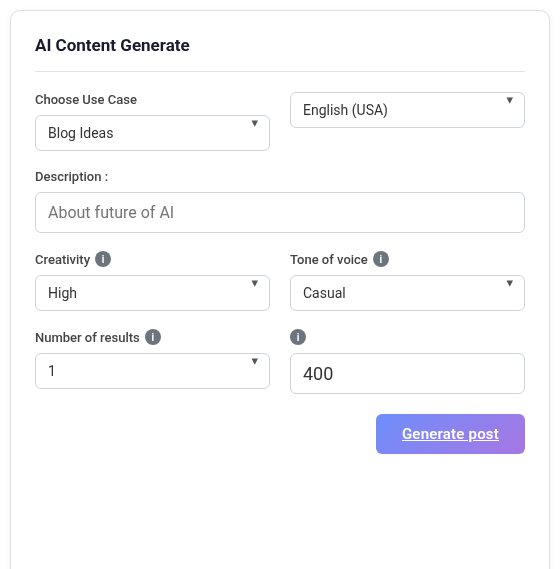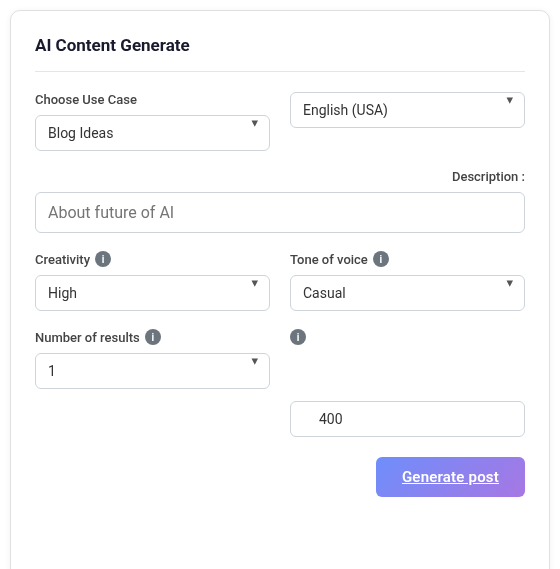--- a/index.html
+++ b/index.html
@@ -105,43 +105,41 @@
       pointer-events: none;
       color: #555;
       font-size: 13px;
     }
 
     .description-label {
       font-size: 13px;
       color: #444;
       margin-bottom: 8px;
       font-weight: 500;
-      text-align: right;
     }
 
     .description-input {
       width: 100%;
       padding: 10px 12px;
       border: 1px solid #ced4da;
       border-radius: 6px;
       font-size: 16px;
       color: #888;
       outline: none;
       margin-bottom: 18px;
     }
 
     .number-input {
       width: 100%;
-      padding: 9px 28px;
+      padding: 9px 12px;
       border: 1px solid #ced4da;
       border-radius: 6px;
-      font-size: 14px;
+      font-size: 18px;
       color: #333;
       outline: none;
-      margin-top: 48px;
     }
 
     .footer-row {
       display: flex;
       justify-content: flex-end;
       margin-top: 20px;
     }
 
     .generate-btn {
       background: linear-gradient(135deg, #6e8efb, #a777e3);

